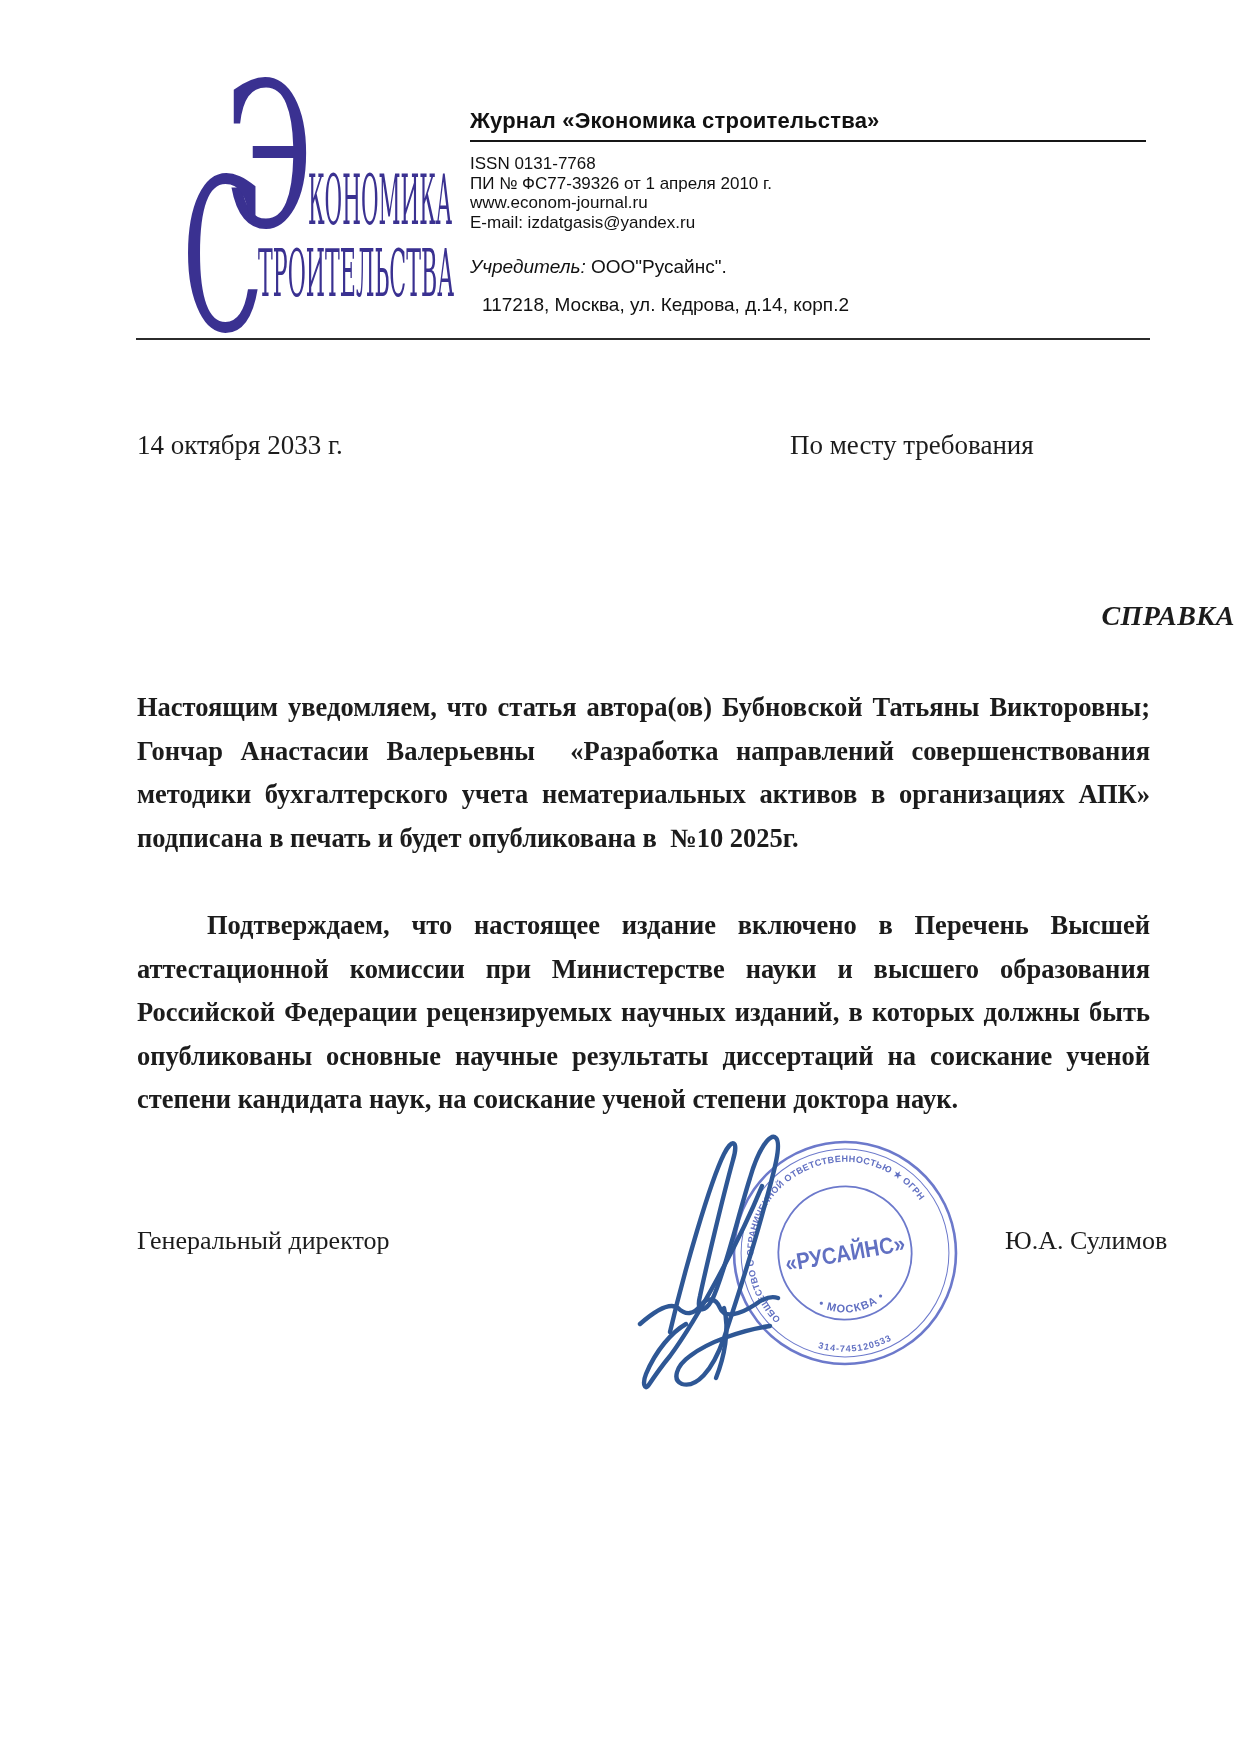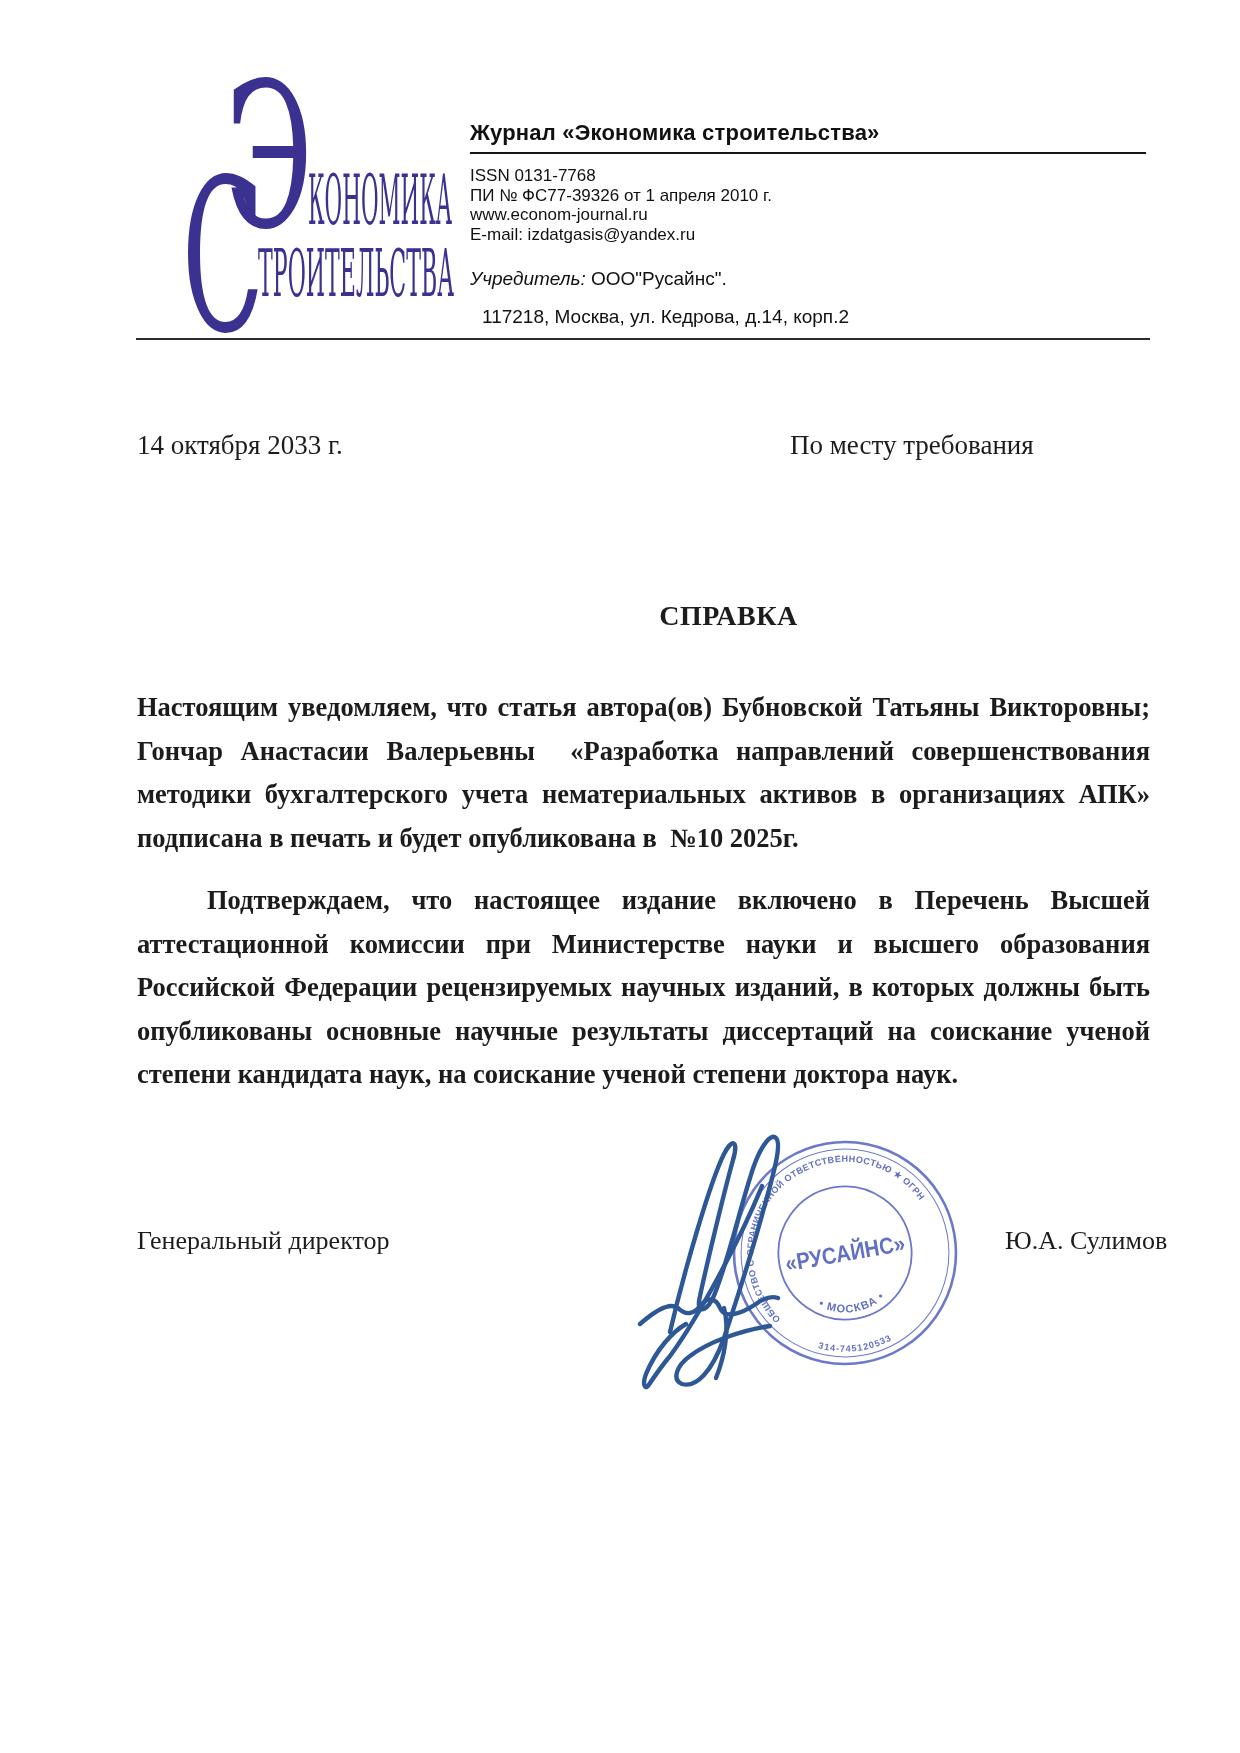--- a/index.html
+++ b/index.html
@@ -11,44 +11,44 @@
     overflow:hidden;
     font-family:"Liberation Serif", serif;
     color:#1c1c1c;
   }
   
   .logo{position:absolute;left:178px;top:58px;width:290px;height:300px;}
   .logo svg{overflow:visible;}
   .logo text{fill:#3a3191;font-family:"DejaVu Serif", serif;}
   
   .hdr{
-    position:absolute;left:470px;top:120px;width:676px;
+    position:absolute;left:470px;top:108px;width:676px;
     font-family:"Liberation Sans", sans-serif;color:#111;
   }
   .hdr-title{
     font-size:22px;font-weight:bold;letter-spacing:.2px;
     padding-bottom:6px;border-bottom:2px solid #161616;margin:0 0 12px 0;
   }
   .hdr-line{font-size:17px;line-height:19.5px;margin:0;}
   .hdr-founder{font-size:19px;line-height:26px;margin:22px 0 0 0;}
   .hdr-founder .it{font-style:italic;}
   .hdr-addr{font-size:19px;line-height:26px;margin:12px;}
   
   .page-rule{position:absolute;left:136px;top:338px;width:1014px;height:2px;background:#2b2b2b;}
   
   .meta-date{position:absolute;left:137px;top:430px;font-size:27px;}
   .meta-recipient{position:absolute;left:790px;top:430px;font-size:27px;}
   
-  .doc-title{position:absolute;left:137px;top:600px;width:1013px;text-align:center;
-    font-size:28px;font-weight:bold;letter-spacing:.5px;}
+  .doc-title{position:absolute;left:137px;top:600px;width:1013px;text-align:right;
+    font-size:28px;font-weight:bold;letter-spacing:.5px;font-style:italic;}
   .doc-title span{position:relative;left:85px;}
   .doc-body{position:absolute;left:137px;top:686px;width:1013px;
     font-size:26.5px;line-height:43.5px;text-align:justify;}
   .doc-body p{margin:0;font-weight:bold;}
-  .doc-body p.p2{margin-top:19px;text-indent:70px;}
+  .doc-body p.p2{margin-top:44px;text-indent:70px;}
   
   .sig-role{position:absolute;left:137px;top:1226px;font-size:26px;}
   .sig-name{position:absolute;left:1005px;top:1226px;font-size:26px;}
   .stamp{position:absolute;left:729px;top:1137px;width:232px;height:232px;opacity:.82;filter:blur(.3px);}
   .stamp text{font-family:"Liberation Sans", sans-serif;fill:#3f51b5;}
   .autograph{position:absolute;left:612px;top:1116px;width:212px;height:278px;}
 </style>
 </head>
 <body>
 

